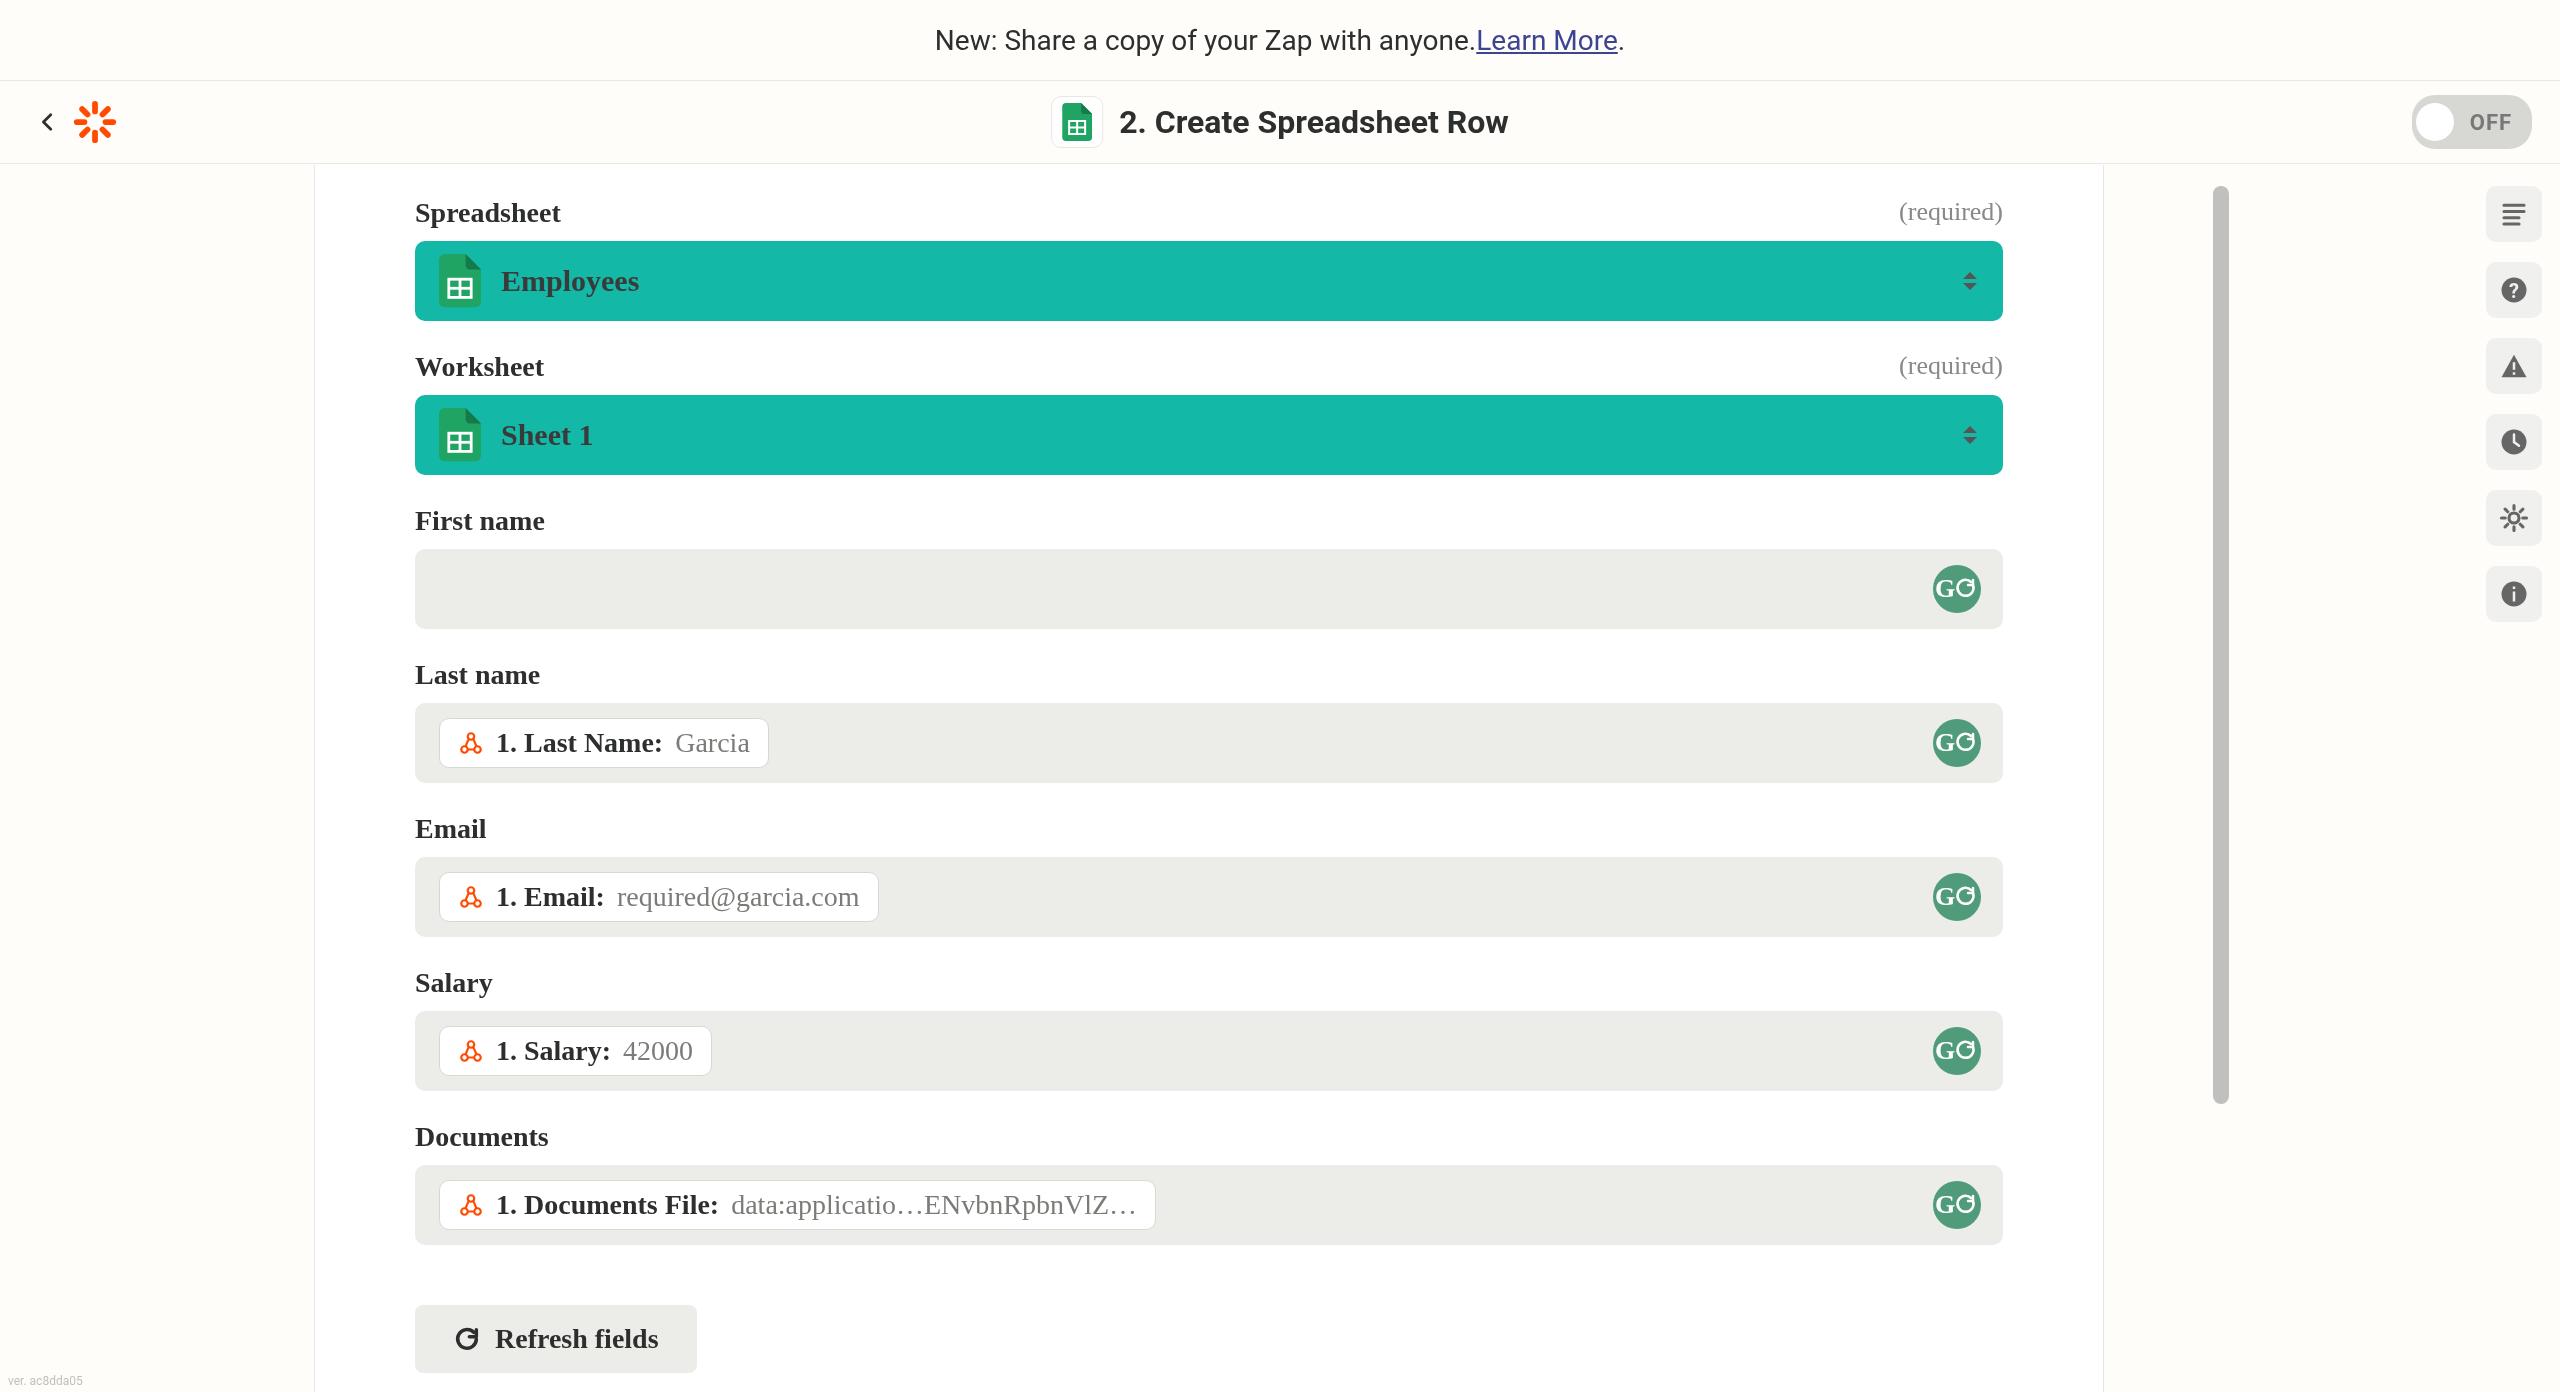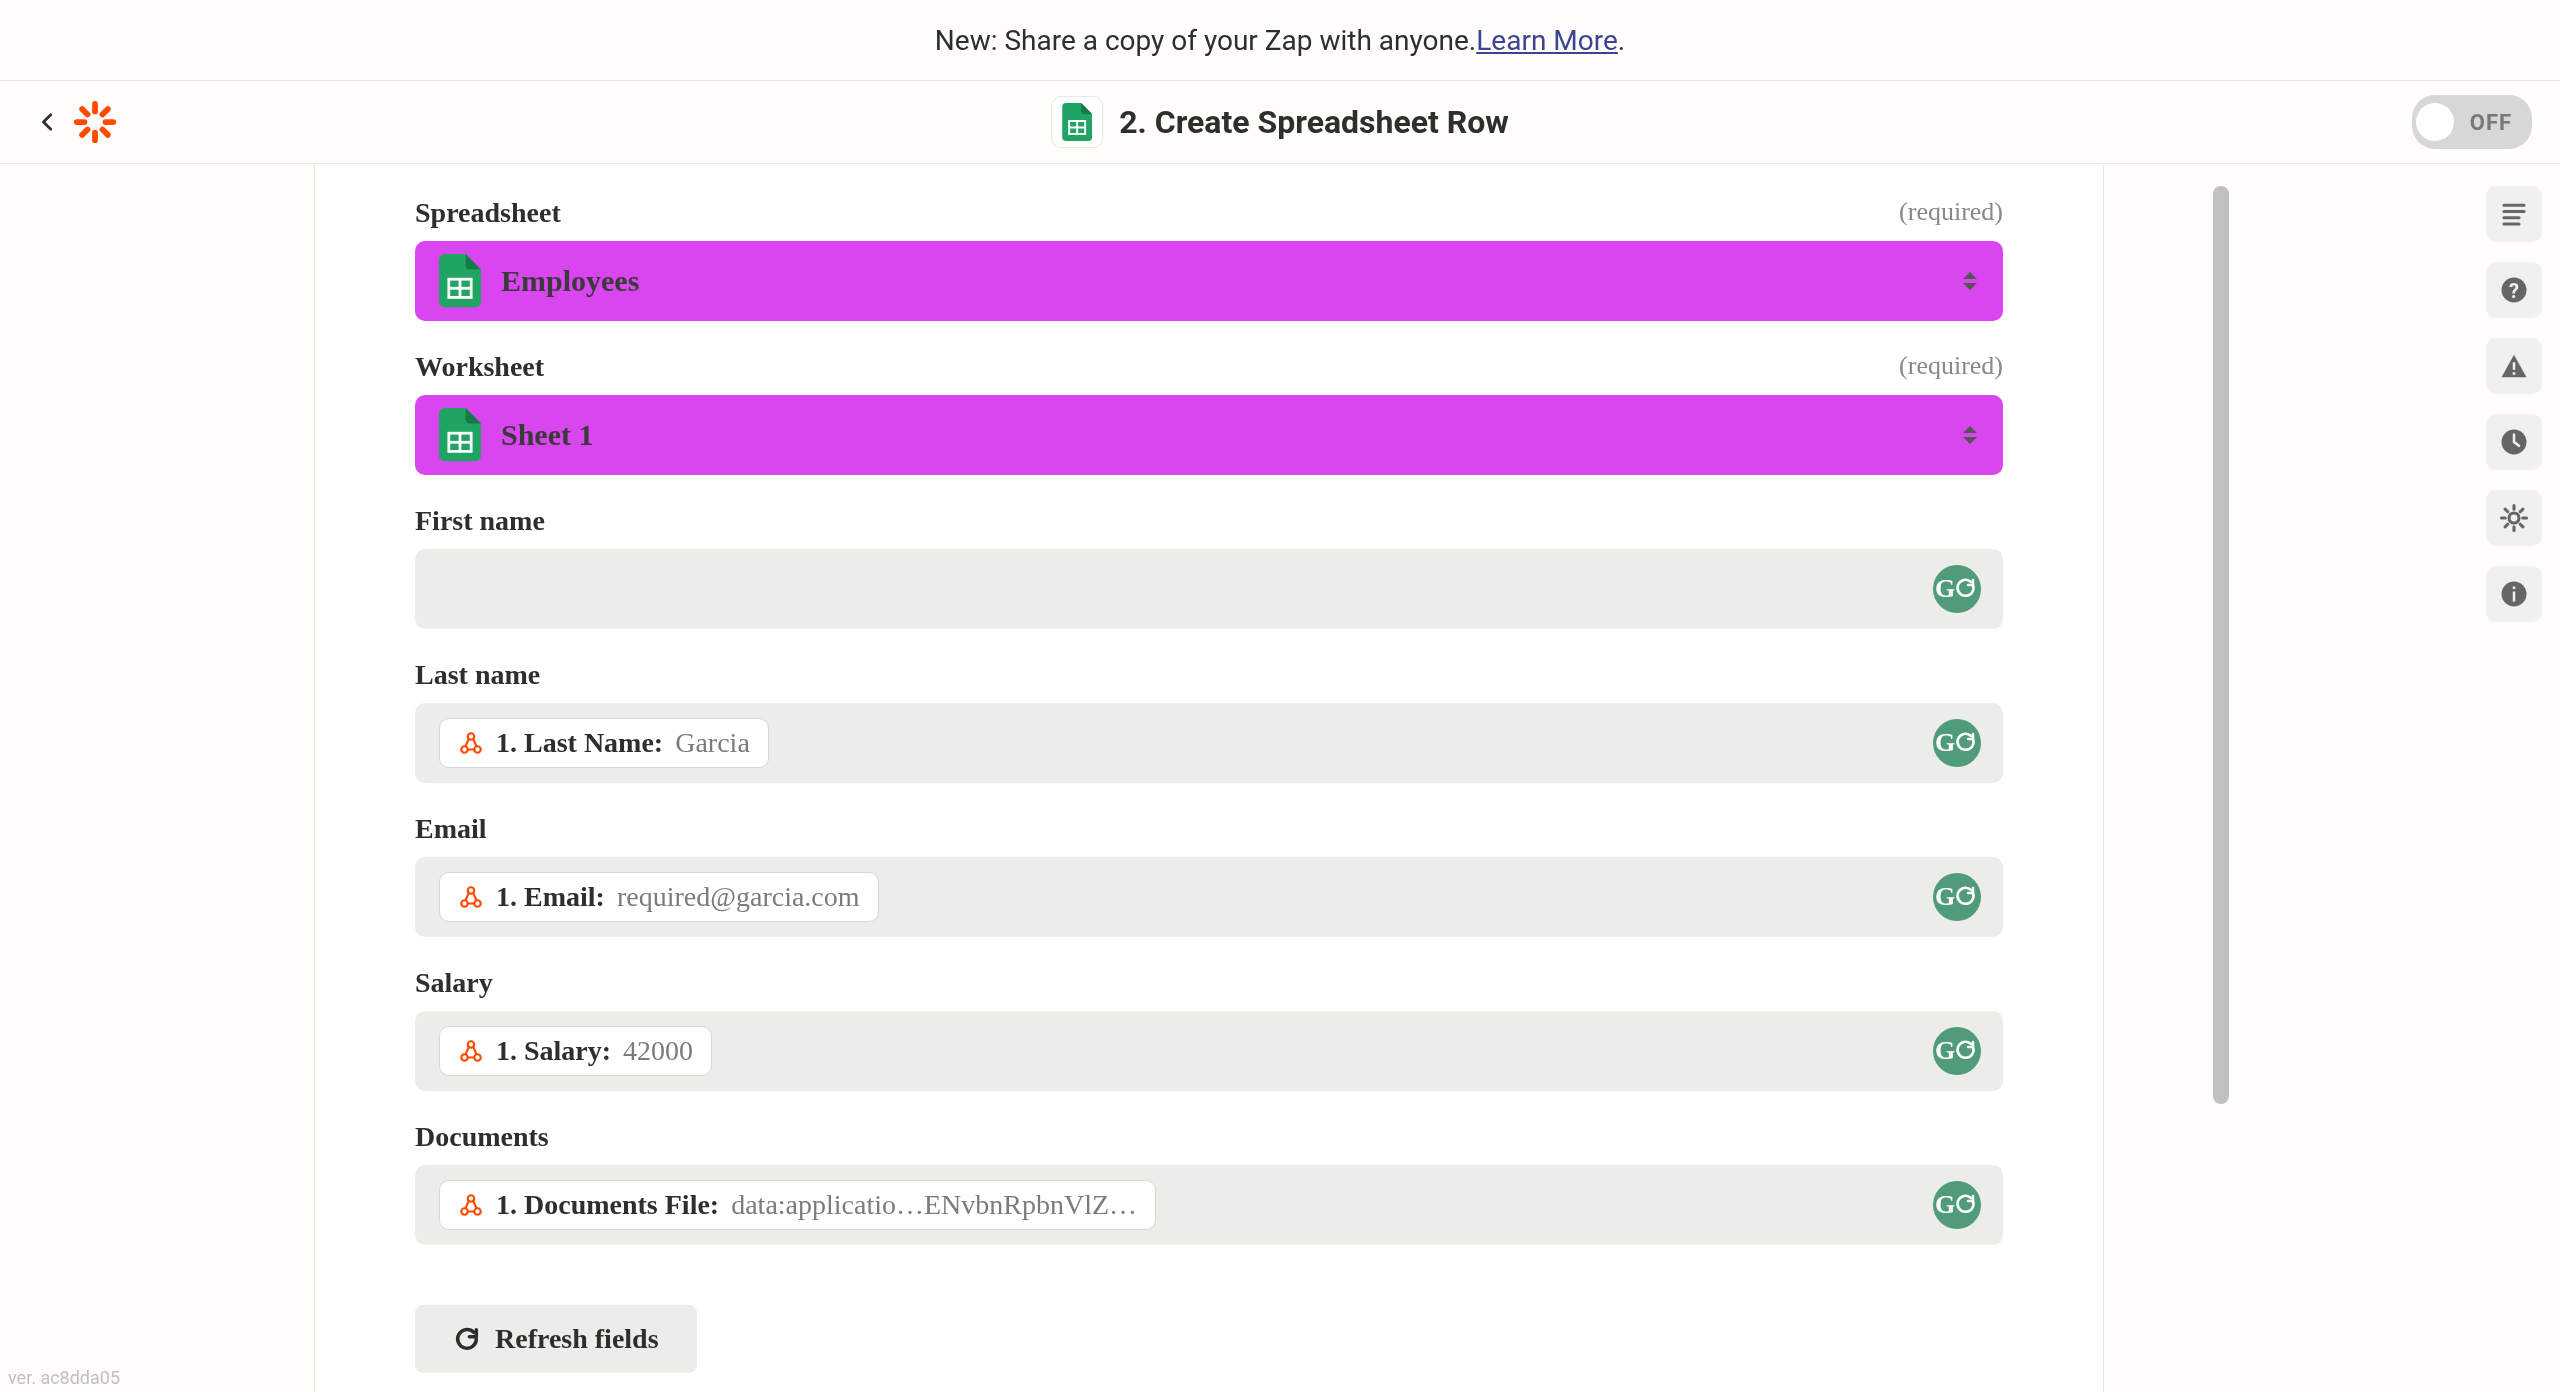--- a/index.html
+++ b/index.html
@@ -31,38 +31,38 @@
 
 .panel-wrap { position:absolute; left:314px; top:165px; width:1790px; height:1227px; background:#fff; border-left:1px solid #e8e8e3; border-right:1px solid #e8e8e3; }
 .panel-inner { padding:32px 100px 40px 100px; height:100%; overflow-y:auto;font-family:Liberation Serif, serif; }
 .scrollbar-fake { position:absolute; right:331px; top:186px; width:16px; background:#c0c0be; border-radius:8px; height:918px; }
 
 .field { margin-bottom:30px; }
 .field-label-row { display:flex; justify-content:space-between; margin-bottom:12px; }
 .field-label { font-size:28px; font-weight:600; color:#2d2e2e; }
 .field-required { font-size:26px; color:#888; }
 
-.select-box { height:80px; background:#d946ef; border-radius:10px; display:flex; align-items:center; padding:0 24px; cursor:pointer; }
+.select-box { height:80px; background:#14b8a6; border-radius:10px; display:flex; align-items:center; padding:0 24px; cursor:pointer; }
 .select-icon { width:42px; height:52px; margin-right:20px; display:flex; align-items:center; justify-content:center; }
 .select-value { font-size:30px; font-weight:600; color:#3a3a3a; flex:1; }
 .select-caret { display:flex; flex-direction:column; gap:2px; }
 .select-caret svg { width:18px; height:10px; }
 
 .input-box { min-height:80px; background:#ecece9; border-radius:10px; display:flex; align-items:center; padding:14px 24px; position:relative; }
 .pill { background:#fff; border:1px solid #d8d8d3; border-radius:10px; padding:8px 18px; display:inline-flex; align-items:center; gap:12px; font-size:28px; }
 .pill-icon svg { width:26px; height:26px; display:block; }
 .pill-key { font-weight:700; color:#2d2e2e; }
 .pill-val { color:#7b7b78; }
 .gram-badge { position:absolute; right:22px; width:48px; height:48px; background:#4f9b7a; border-radius:50%; display:flex; align-items:center; justify-content:center; color:#fff; font-weight:700; font-size:26px; }
 .gram-badge svg { width:24px; height:24px; stroke:#fff; fill:none; }
 
 .refresh-btn { display:inline-flex; align-items:center; gap:14px; background:#ecece9; border-radius:8px; padding:18px 38px; font-size:28px; font-weight:700; cursor:pointer; margin-top:30px; }
 .refresh-btn svg { width:28px; height:28px; }
 
-.ver { position:absolute; left:8px; bottom:4px; font-size:18px; color:#c0c0be; }
+.ver { position:absolute; left:8px; bottom:4px; font-size:12px; color:#c0c0be; }
 </style>
 </head>
 <body>
 
 <div class="banner">
   <span>New: Share a copy of your Zap with anyone. </span>
   <a href="#">Learn More</a>
   <span>.</span>
 </div>
 

